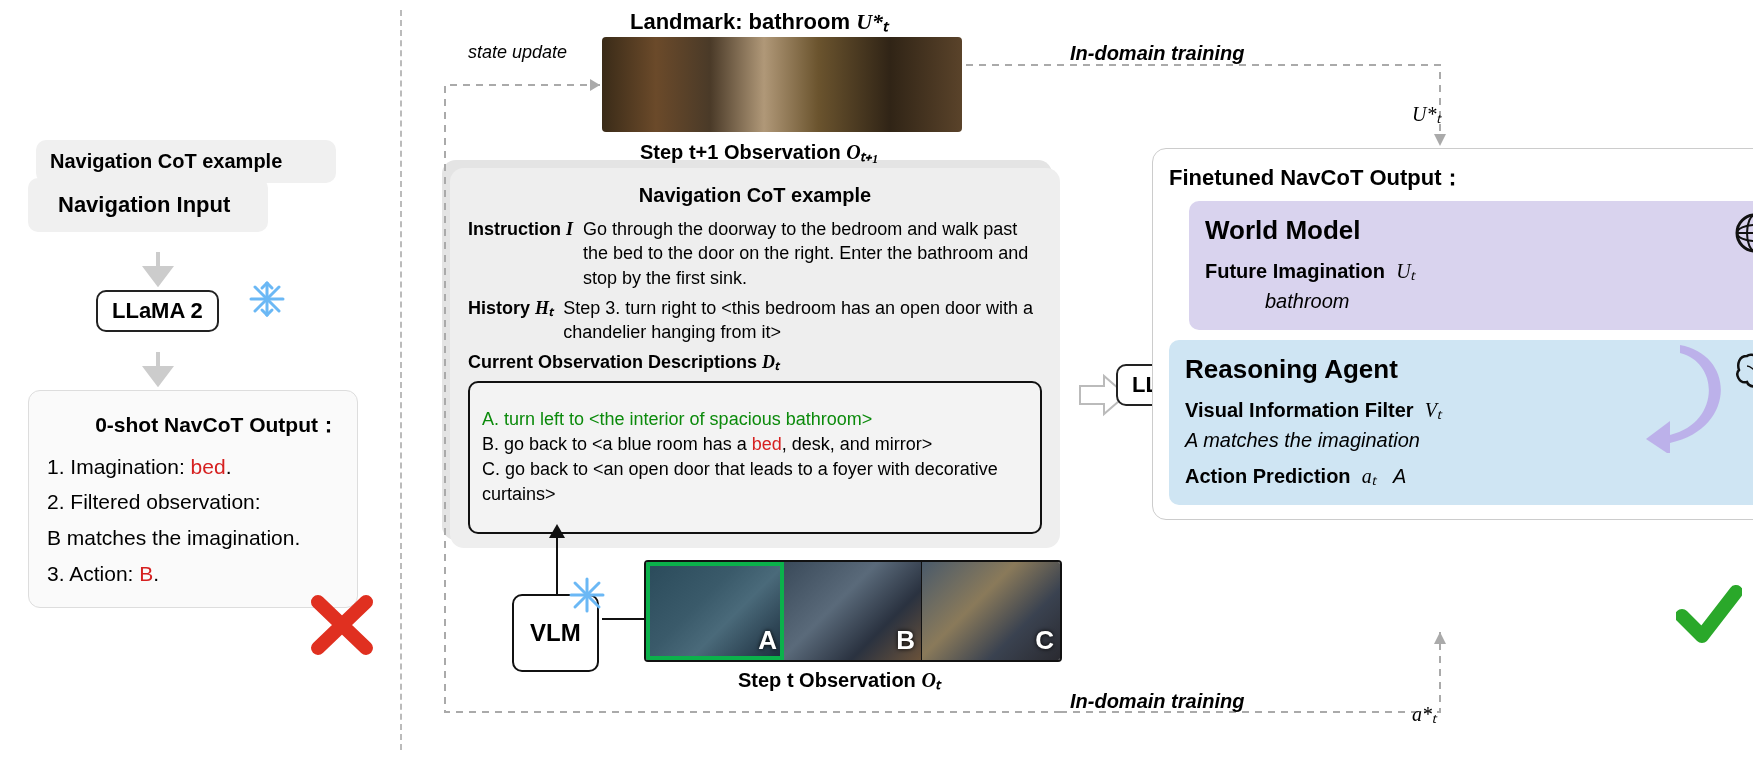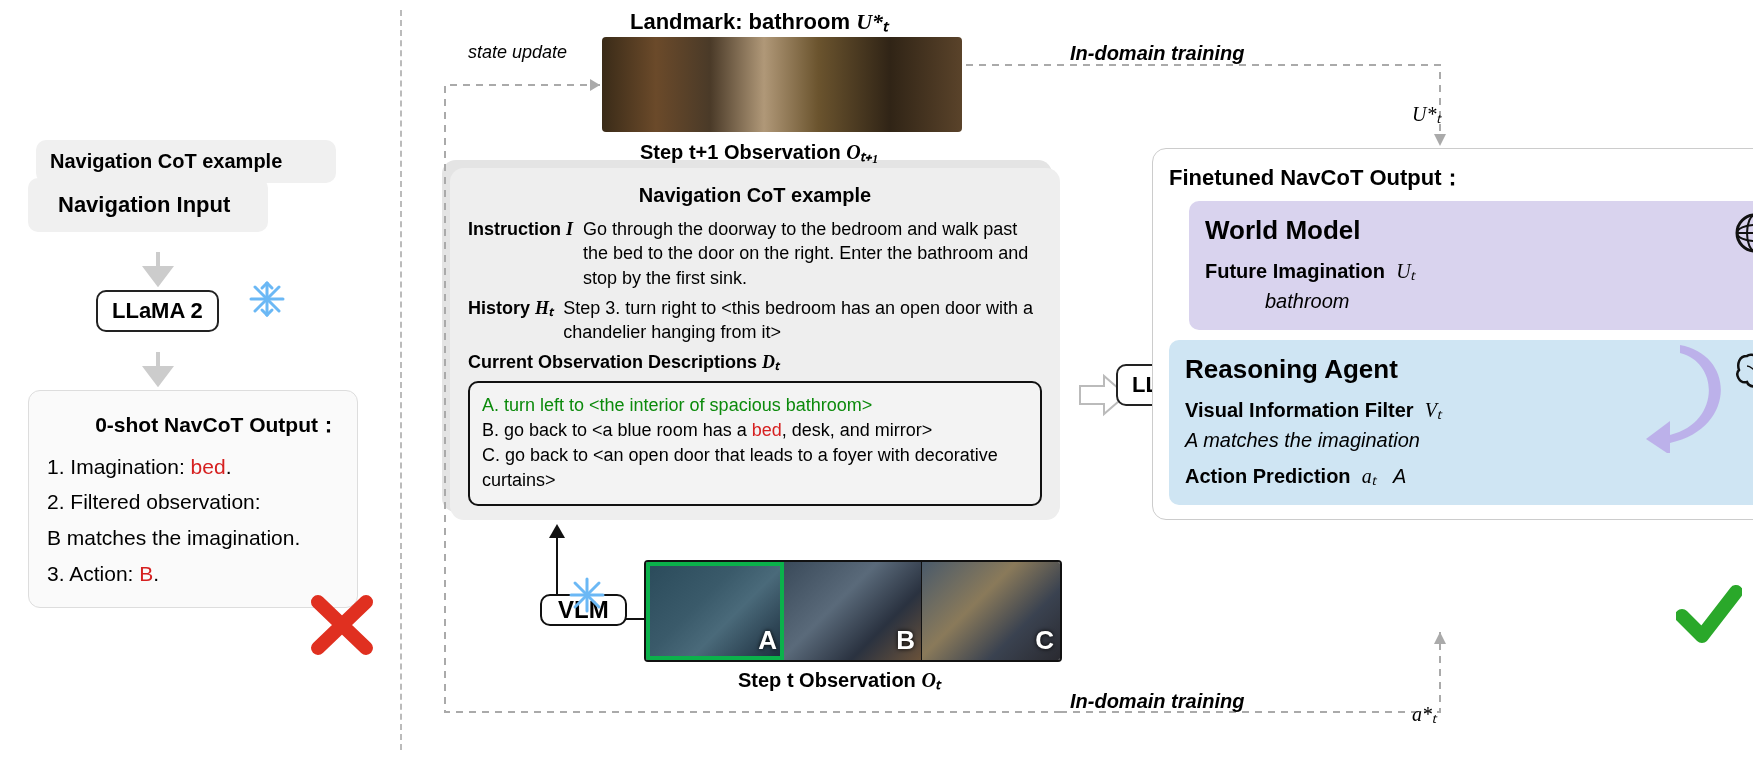--- a/index.html
+++ b/index.html
@@ -32,23 +32,23 @@
 #state-update { position: absolute; left: 468px; top: 42px; font-size: 18px; }
 #pano { position: absolute; left: 602px; top: 37px; width: 360px; height: 95px; border-radius: 4px; overflow: hidden; background: linear-gradient(90deg, #3a2b18 0%, #6b4a2a 15%, #4a3a28 30%, #b09878 45%, #6b542e 60%, #302416 80%, #5a432a 100%); }
 #step-t1 { position: absolute; left: 640px; top: 138px; font-size: 20px; font-weight: bold; }
 
 #center-card { position: absolute; left: 450px; top: 168px; width: 610px; background: #eee; border-radius: 14px; padding: 16px 18px 14px; }
 #center-card .back { position: absolute; left: -8px; top: -8px; width: 610px; height: 100%; background: #e4e4e4; border-radius: 14px; z-index: -1; }
 #center-card h3 { text-align: center; font-size: 20px; margin-bottom: 10px; }
 #center-card .row { display: flex; gap: 10px; font-size: 18px; margin: 6px 0; line-height: 1.35; }
 #center-card .row .k { font-weight: bold; white-space: nowrap; }
 #center-card .row .v { flex: 1; }
-#obs-box { border: 2px solid #111; border-radius: 10px; padding: 10px 12px; margin-top: 6px; font-size: 18px; line-height: 1.4; background: #f3f3f3; }
-
-#vlm-box { position: absolute; left: 540px; top: 594px; border: 2.5px solid #111; border-radius: 10px; padding: 0 16px; font-weight: 900; font-size: 24px; background: #fff; }
+#obs-box { border: 2px solid #111; border-radius: 10px; padding: 24px 12px; margin-top: 6px; font-size: 18px; line-height: 1.4; background: #f3f3f3; }
+
+#vlm-box { position: absolute; left: 512px; top: 594px; border: 2.5px solid #111; border-radius: 10px; padding: 23px 16px; font-weight: 900; font-size: 24px; background: #fff; }
 #snow-vlm { position: absolute; left: 568px; top: 576px; }
 #vlm-line1 { position: absolute; left: 556px; top: 530px; height: 64px; border-left: 2px solid #111; }
 #vlm-arrowhead { position: absolute; left: 549px; top: 524px; }
 #vlm-line2 { position: absolute; left: 602px; top: 618px; width: 42px; border-top: 2px solid #111; }
 
 #thumbs { position: absolute; left: 644px; top: 560px; display: flex; gap: 0; border: 2px solid #111; border-radius: 4px; overflow: hidden; }
 #thumbs .th { width: 138px; height: 98px; position: relative; border-right: 1px solid #111; }
 #thumbs .th:last-child { border-right: none; }
 #thumbs .th .lab { position: absolute; right: 6px; bottom: 4px; color: #fff; font-size: 26px; font-weight: bold; text-shadow: 0 0 4px #000; }
 #thumbs .th.sel { outline: 4px solid #0bb14b; outline-offset: -4px; }

